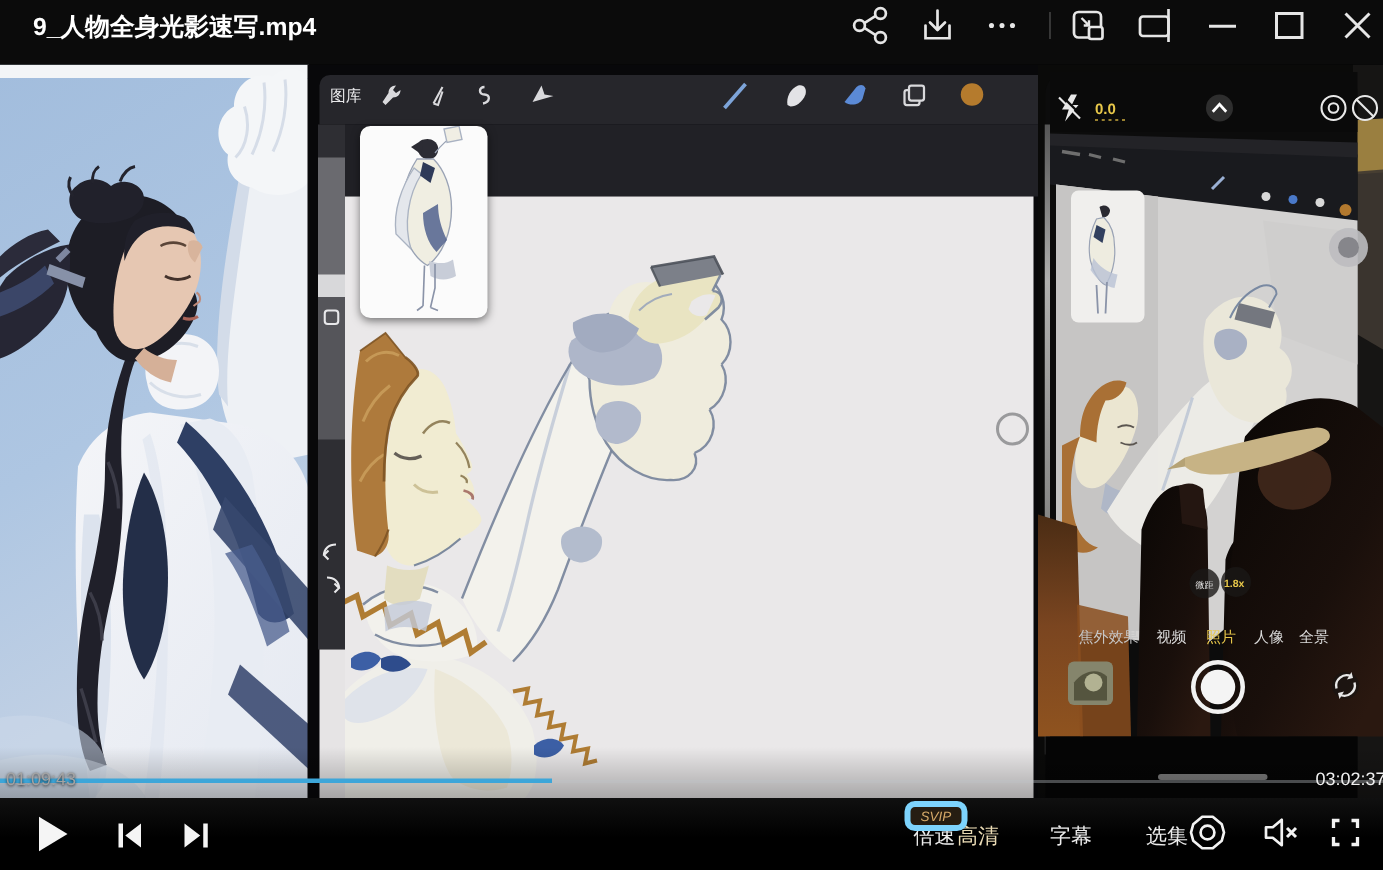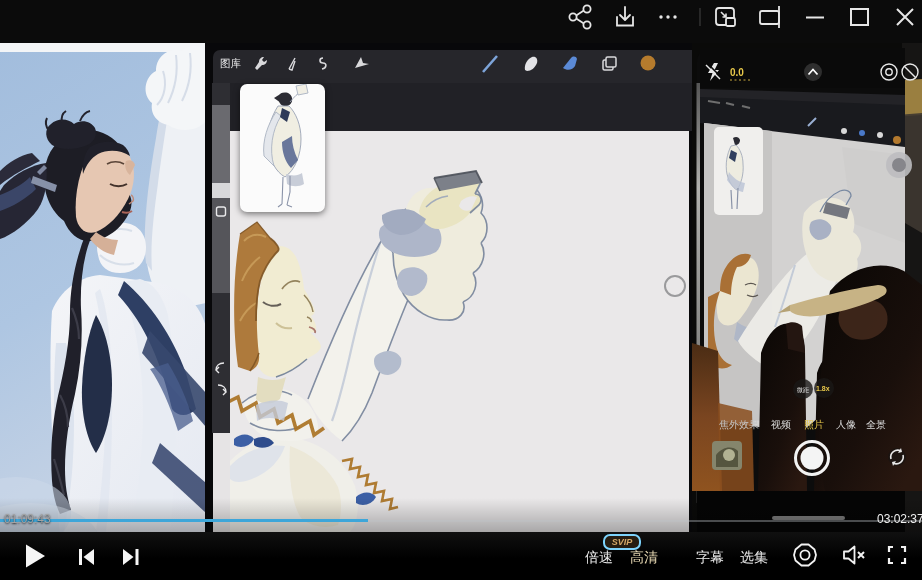--- a/index.html
+++ b/index.html
@@ -3,26 +3,26 @@
 <meta charset="utf-8">
 <style>
 html,body{margin:0;padding:0;background:#000;}
 #s{position:relative;width:922px;height:580px;background:#000;overflow:hidden;font-family:"Liberation Sans",sans-serif;}
 #s *{position:absolute;}
 #titlebar{left:0;top:0;width:922px;height:43px;background:#0b0b0b;}
 #title{left:22px;top:7px;font-size:16.5px;font-weight:bold;color:#fff;position:absolute;}
 #tbicons{left:560px;top:0;}
 #video{left:0;top:43px;width:922px;height:489px;background:#000;}
 #controls{left:0;top:532px;width:922px;height:48px;background:linear-gradient(#101010,#000 55%);}
-.ctxt{top:17px;font-size:14px;color:#ededed;}
+.ctxt{top:17px;font-size:14px;color:#ededed;margin-left:24px;}
 #tleft{left:4px;top:512px;font-size:12px;color:#a3a3a3;text-shadow:0 1px 2px rgba(0,0,0,.8);}
 #tright{left:877px;top:512px;font-size:12px;color:#f0f0f0;}
 #pbar{left:0;top:519px;width:368px;height:3px;background:#3da6d9;}
 #ptrack{left:368px;top:520px;width:554px;height:1.5px;background:rgba(190,195,200,.38);}
-#svip{left:603px;top:534px;width:34px;height:12px;border:2px solid #7dd3fc;border-radius:7px;background:#261d12;color:#d4a868;font-size:9px;font-weight:bold;font-style:italic;text-align:center;line-height:12px;letter-spacing:0;}
+#svip{left:603px;top:534px;width:34px;height:12px;border:4px solid #7dd3fc;border-radius:7px;background:#261d12;color:#d4a868;font-size:9px;font-weight:normal;font-style:italic;text-align:center;line-height:12px;letter-spacing:0;}
 </style>
 </head>
 <body>
 <div id="s">
 
   <div id="video">
     <svg id="photo" style="left:0;top:0" width="206" height="489" viewBox="0 0 206 489">
       <defs>
         <linearGradient id="sky" x1="0" y1="0" x2="0.25" y2="1">
           <stop offset="0" stop-color="#a2bddd"></stop>
@@ -310,20 +310,21 @@
     </div>
   </div>
 
   <div style="left:0;top:498px;width:922px;height:34px;background:linear-gradient(rgba(0,0,0,0),rgba(0,0,0,0.28));"></div>
   <div id="pbar"></div>
   <div id="ptrack"></div>
   <div id="tleft">01:09:43</div>
   <div id="tright">03:02:37</div>
 
   <div id="titlebar">
+    <span id="title">9_人物全身光影速写.mp4</span>
     <svg id="tbicons" width="362" height="36" viewBox="0 0 362 36" fill="none" stroke="#e6e6e6" stroke-width="1.8">
 
       <circle cx="13" cy="17" r="3.6"></circle>
         <circle cx="27" cy="9" r="3.6"></circle>
         <circle cx="27" cy="25" r="3.6"></circle>
       <line x1="16.2" y1="15.4" x2="23.8" y2="10.6"></line>
         <line x1="16.2" y1="18.6" x2="23.8" y2="23.4"></line>
 
       <path d="M65 7 L65 19 M60 15 L65 20 L70 15" stroke-linecap="round" stroke-linejoin="round"></path>
       <path d="M57 17 L57 25.5 L73 25.5 L73 17" stroke-linecap="round"></path>
@@ -349,22 +350,22 @@
     </svg>
   </div>
 
   <div id="controls">
     <svg style="left:0;top:0" width="160" height="48" viewBox="0 0 160 48" fill="#f5f5f5">
       <path d="M26 12.5 L45 24 L26 35.5 Z"></path>
       <path d="M79 17 L82 17 L82 33 L79 33 Z M94 17 L83.5 25 L94 33 Z"></path>
       <path d="M123 17 L133.5 25 L123 33 Z M135.5 17 L138.5 17 L138.5 33 L135.5 33 Z"></path>
     </svg>
     <span class="ctxt" style="left:585px;">倍速</span>
-    <span class="ctxt" style="left:630px;color:#e9dab4;">高清</span>
-    <span class="ctxt" style="left:696px;">字幕</span>
+    <span class="ctxt" style="left:614px;color:#e9dab4;">高清</span>
+    <span class="ctxt" style="left:676px;">字幕</span>
     <span class="ctxt" style="left:740px;text-align:right;">选集</span>
     <svg style="left:790px;top:9px" width="126" height="30" viewBox="0 0 126 30" fill="none" stroke="#f2f2f2" stroke-width="1.8">
 
       <path d="M11.5 3.5 L18.5 3.5 L24.5 8.5 L26 14 L24.5 19.5 L18.5 24.5 L11.5 24.5 L5.5 19.5 L4 14 L5.5 8.5 Z" stroke-linejoin="round"></path>
       <circle cx="15" cy="14" r="4.6"></circle>
 
       <path d="M54 10.5 L58.5 10.5 L64.5 5.5 L64.5 22.5 L58.5 17.5 L54 17.5 Z" stroke-linejoin="round"></path>
       <path d="M68 11 L74 17 M74 11 L68 17" stroke-width="2"></path>
 
       <path d="M103 6 L99 6 L99 11 M111 6 L115 6 L115 11 M103 22 L99 22 L99 17 M111 22 L115 22 L115 17" stroke-width="2.2"></path>

